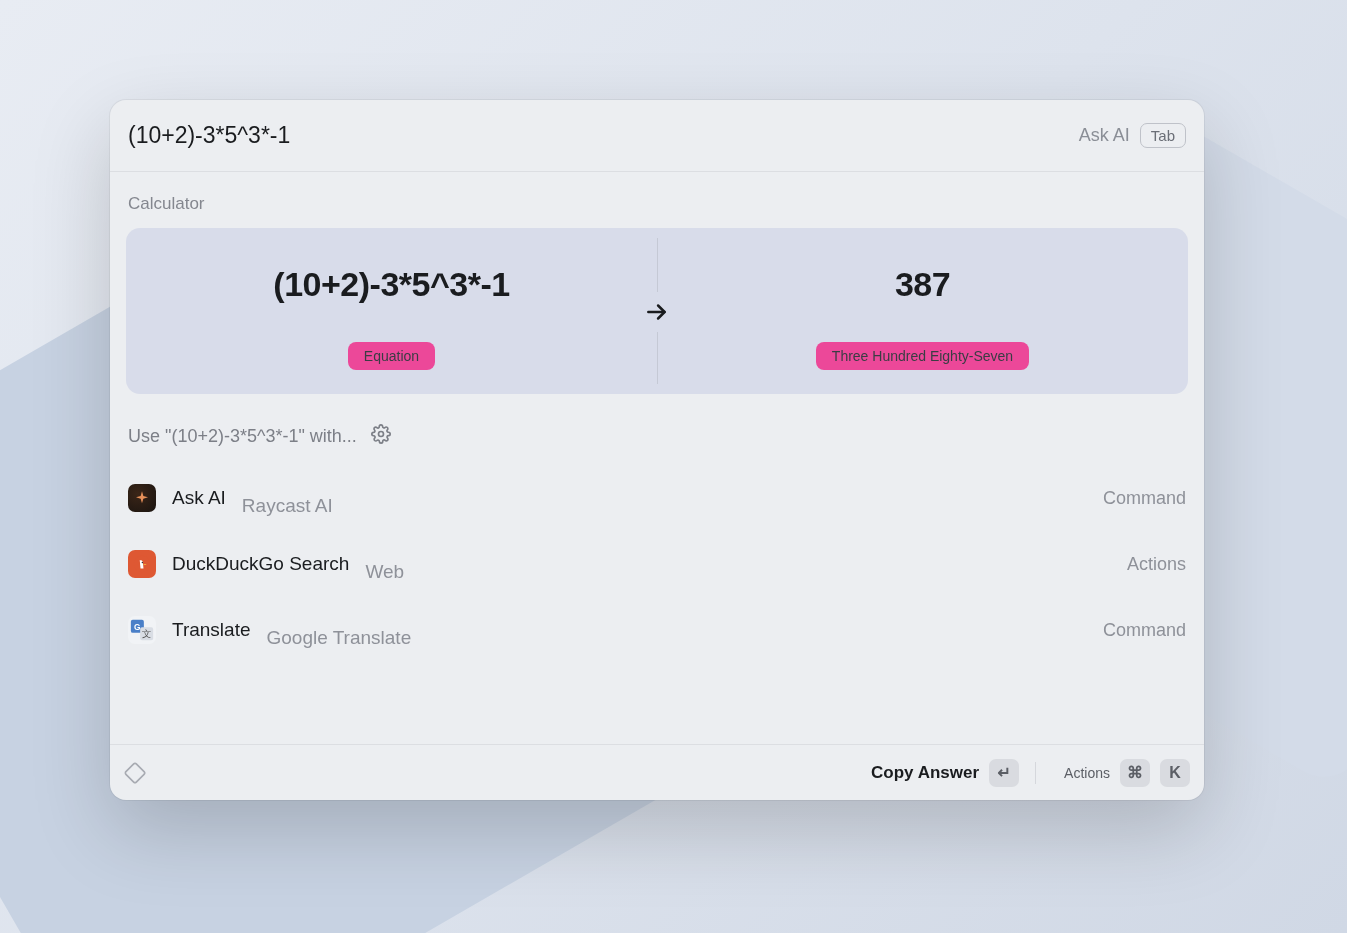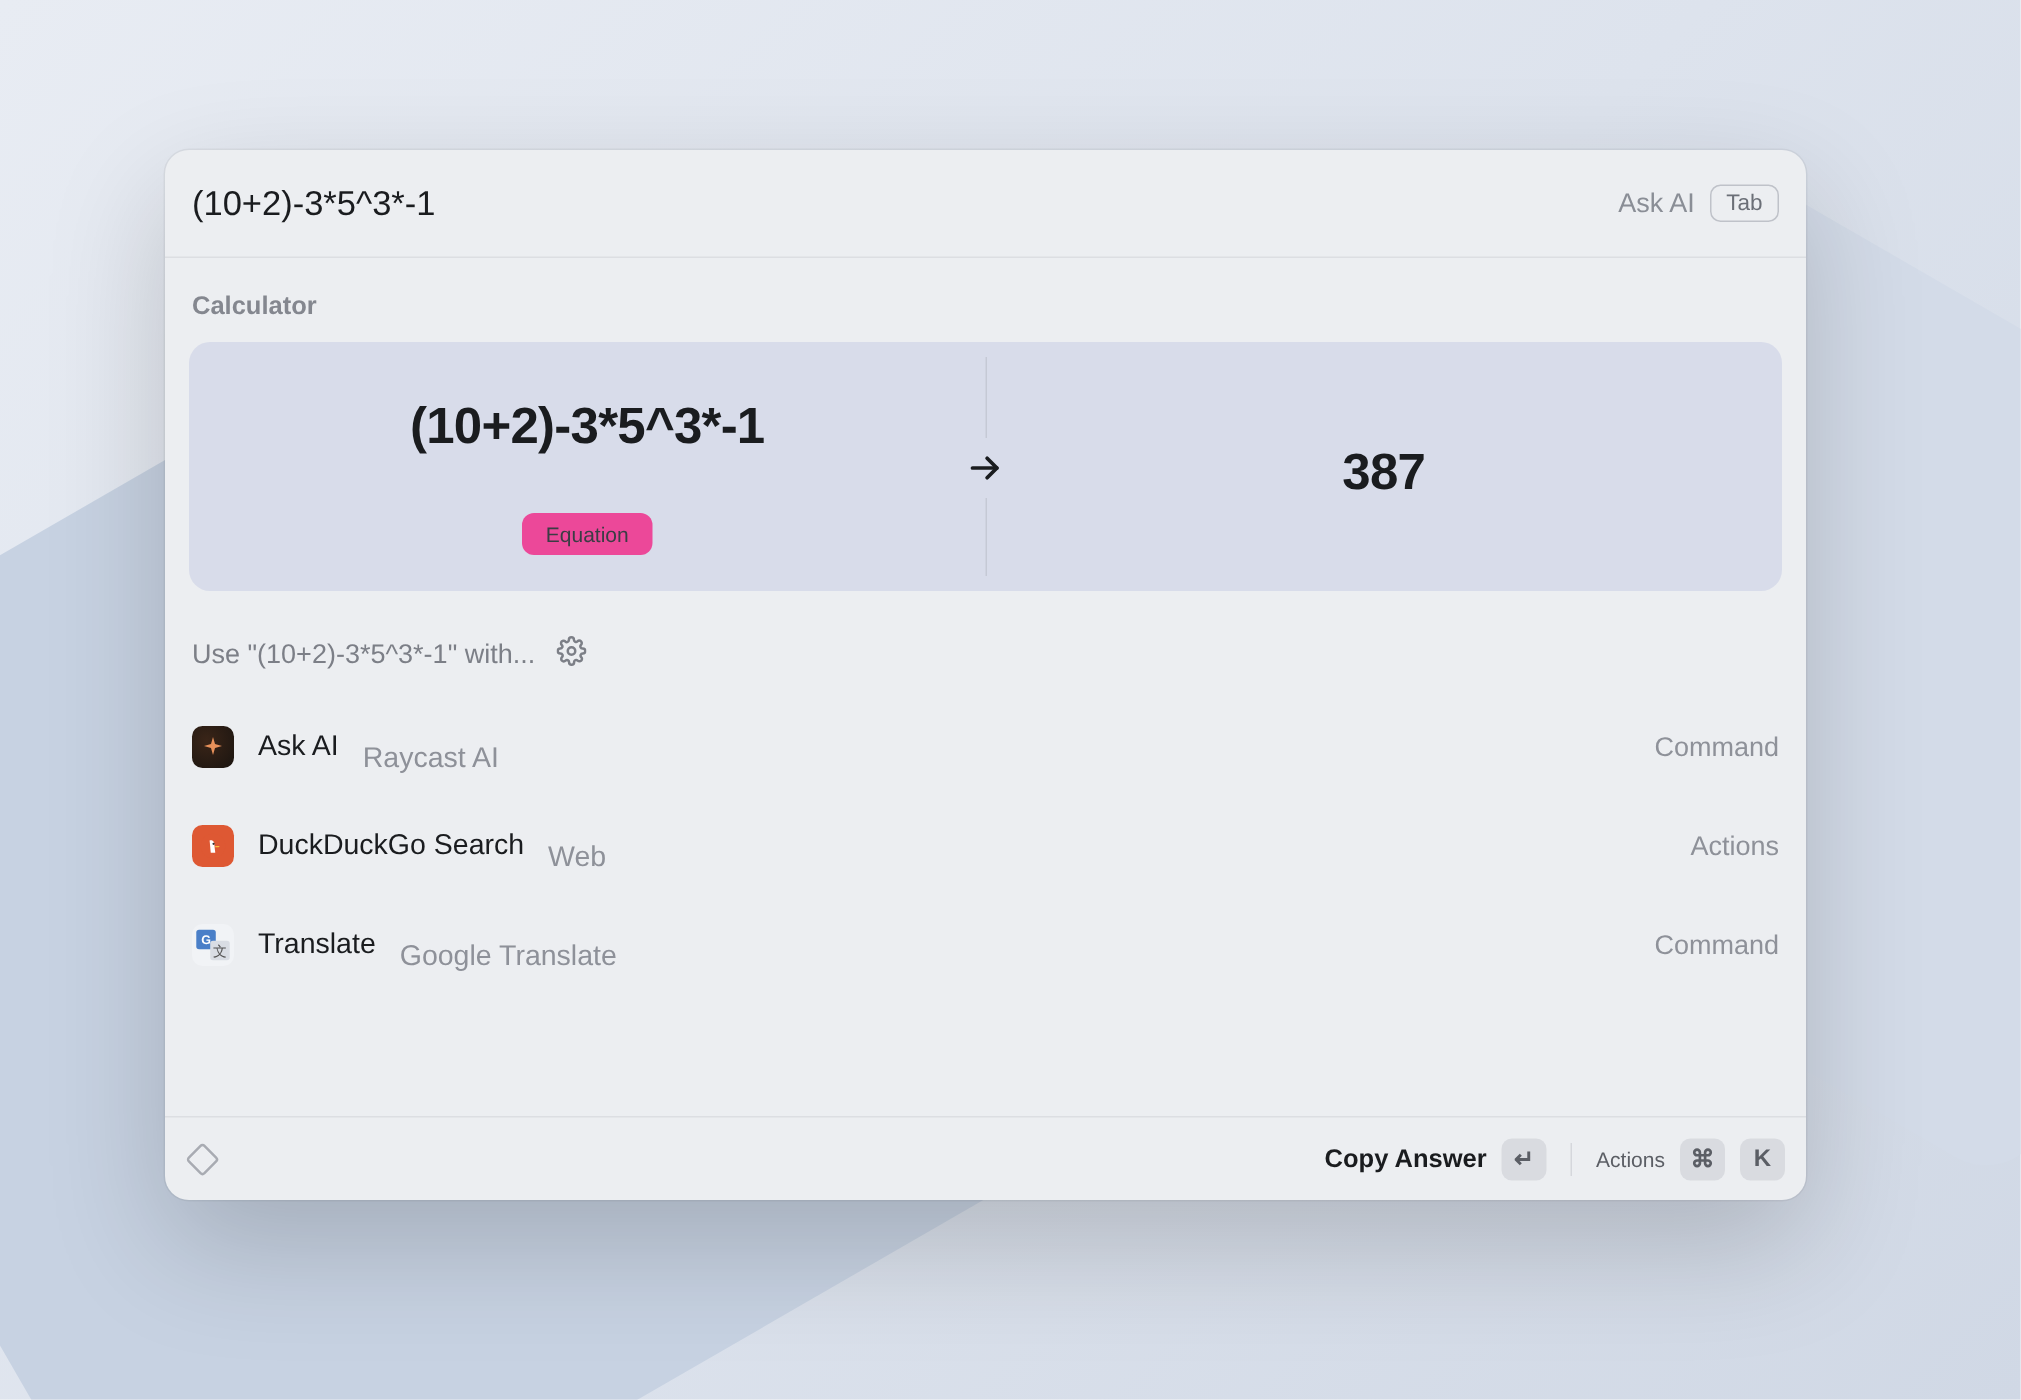--- a/index.html
+++ b/index.html
@@ -85,21 +85,20 @@
     }
     .content {
       flex: 1;
       overflow-y: auto;
       padding: 0;
     }
     .section-label {
       padding: 22px 18px 14px;
       font-size: 17px;
       color: #84878f;
-      font-weight: bold;
     }
     .calc-card {
       margin: 0 16px 16px;
       background: #d8dcea;
       border-radius: 14px;
       display: flex;
       align-items: stretch;
       padding: 32px 0 24px;
       position: relative;
     }
@@ -221,20 +220,21 @@
       align-items: center;
       gap: 10px;
     }
     .footer-action {
       display: flex;
       align-items: center;
       gap: 10px;
       font-size: 17px;
       color: #1a1c1f;
       font-weight: 600;
+      margin-left: 12px;
     }
     .footer-actions-label{
       font-size:14px; color:#5b5e65; font-weight:500;
     }
     .key-badge {
       background: #d9dbe0;
       border-radius: 7px;
       min-width: 30px;
       height: 28px;
       display: inline-flex;
@@ -282,20 +282,21 @@
       <div class="calc-arrow">
         <svg width="26" height="26" viewBox="0 0 24 24" fill="none" stroke="#1a1c1f" stroke-width="2.3" stroke-linecap="round" stroke-linejoin="round">
             <line x1="4" y1="12" x2="19" y2="12"></line>
             <polyline points="13 6 19 12 13 18"></polyline>
           </svg>
       </div>
       <div class="calc-half">
         <div class="calc-label-value">
             <div class="calc-value">387</div>
           </div>
+        <div class="calc-badge">Three Hundred Eighty-Seven</div>
       </div>
     </div>
 
     <div class="use-with">
       <span>Use "(10+2)-3*5^3*-1" with...</span>
       <span class="gear-icon">
         <svg width="20" height="20" viewBox="0 0 24 24" fill="none" stroke="currentColor" stroke-width="2" stroke-linecap="round" stroke-linejoin="round">
             <circle cx="12" cy="12" r="3"></circle>
             <path d="M19.4 15a1.65 1.65 0 0 0 .33 1.82l.06.06a2 2 0 1 1-2.83 2.83l-.06-.06a1.65 1.65 0 0 0-1.82-.33 1.65 1.65 0 0 0-1 1.51V21a2 2 0 0 1-4 0v-.09a1.65 1.65 0 0 0-1-1.51 1.65 1.65 0 0 0-1.82.33l-.06.06a2 2 0 1 1-2.83-2.83l.06-.06a1.65 1.65 0 0 0 .33-1.82 1.65 1.65 0 0 0-1.51-1H3a2 2 0 0 1 0-4h.09a1.65 1.65 0 0 0 1.51-1 1.65 1.65 0 0 0-.33-1.82l-.06-.06a2 2 0 1 1 2.83-2.83l.06.06a1.65 1.65 0 0 0 1.82.33h0a1.65 1.65 0 0 0 1-1.51V3a2 2 0 0 1 4 0v.09a1.65 1.65 0 0 0 1 1.51 1.65 1.65 0 0 0 1.82-.33l.06-.06a2 2 0 1 1 2.83 2.83l-.06.06a1.65 1.65 0 0 0-.33 1.82v0a1.65 1.65 0 0 0 1.51 1H21a2 2 0 0 1 0 4h-.09a1.65 1.65 0 0 0-1.51 1z"></path>
           </svg>

